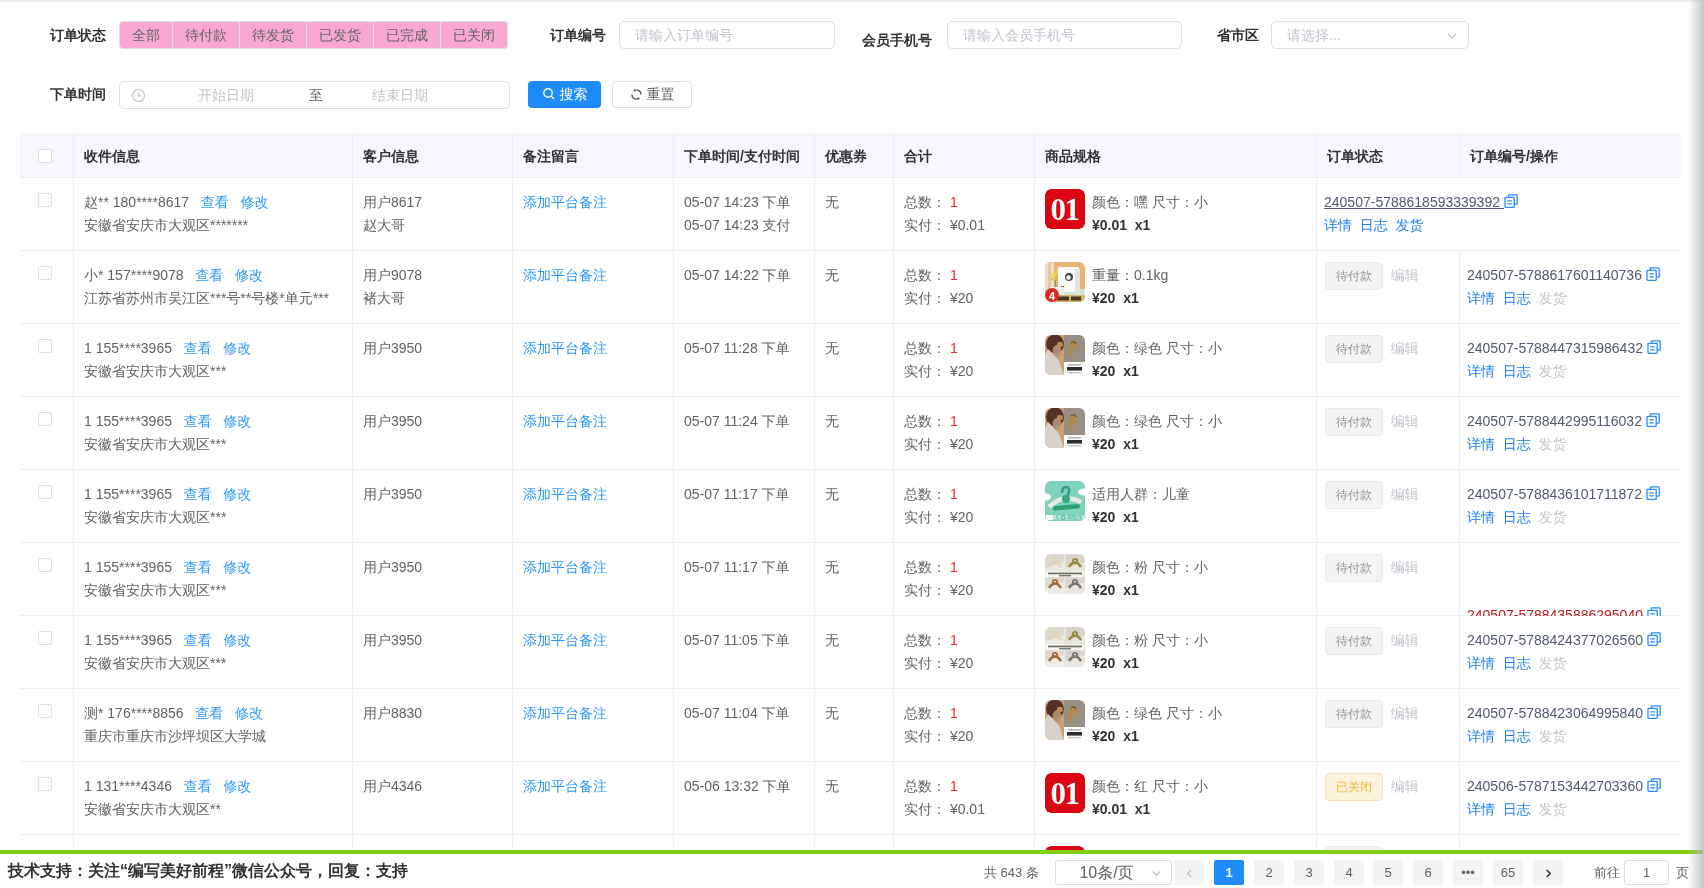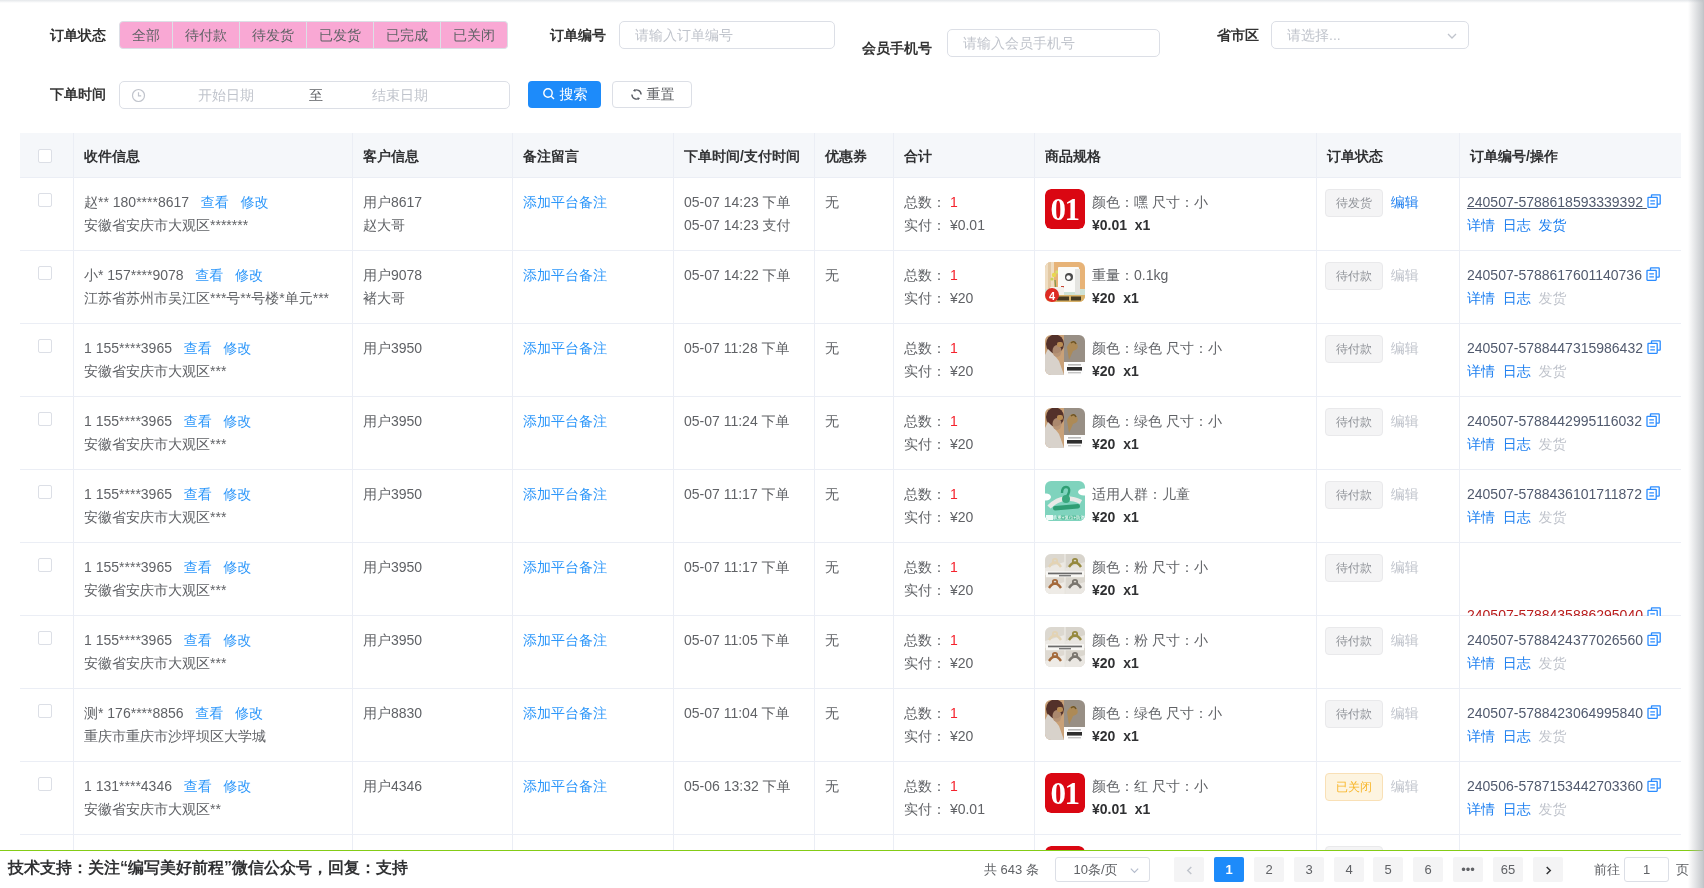--- a/index.html
+++ b/index.html
@@ -42,21 +42,21 @@
 .red { color:#f5222d; }
 .tag { display:inline-block; height:28px; line-height:26px; padding:0 10px; border-radius:4px;
   background:#f4f4f5; border:1px solid #e9e9eb; color:#909399; font-size:12px; vertical-align:top; margin-top:-2px; margin-left:-2px;}
 .tag.warn { background:#fdf4e0; border-color:#f9e0b6; color:#f8b62a; }
 .pimg { position:absolute; left:10px; top:11px; width:40px; height:40px; border-radius:6px; overflow:hidden; }
 .ptxt { margin-left:47px; }
 .bold { font-weight:bold; color:#303133; }
 
 
 .footer { position:absolute; left:0; top:850px; width:1704px; height:38px; background:#fff;
-  border-top:1px solid #84cc16; }
+  border-top:4px solid #84cc16; }
 .fleft { position:absolute; left:8px; top:6px; font-weight:bold; color:#303133; font-size:16px; line-height:22px; }
 .pg { position:absolute; top:6px; height:25px; min-width:30px; line-height:25px; text-align:center;
   background:#f4f4f5; color:#606266; border-radius:2px; font-size:13px; }
 .pg.on { background:#1d8bfa; color:#fff; font-weight:bold; }
 .rshadow { position:absolute; right:0; top:0; width:16px; height:888px;
   background:linear-gradient(to right, rgba(176,180,185,0), rgba(176,180,185,0.72)); border-right:1px solid #c2c5c9; }
 .tshadow { position:absolute; left:0; top:0; width:1704px; height:3px;
   background:linear-gradient(to bottom, #e4e7ea, rgba(255,255,255,0)); }
 </style>
 </head>
@@ -66,22 +66,22 @@
 <div class="btn-group">
   <div class="bt" style="width:54px;">全部</div>
   <div class="bt" style="width:67px;">待付款</div>
   <div class="bt" style="width:67px;">待发货</div>
   <div class="bt" style="width:67px;">已发货</div>
   <div class="bt" style="width:67px;">已完成</div>
   <div class="bt" style="width:67px;">已关闭</div>
 </div>
 <div class="lbl" style="left:550px; top:21px;">订单编号</div>
 <div class="inp" style="left:619px; top:21px; width:216px;">请输入订单编号</div>
-<div class="lbl" style="left:862px; top:34px;">会员手机号</div>
-<div class="inp" style="left:947px; top:29px; width:213px;">请输入会员手机号</div>
+<div class="lbl" style="left:862px; top:26px;">会员手机号</div>
+<div class="inp" style="left:947px; top:21px; width:235px;">请输入会员手机号</div>
 <div class="lbl" style="left:1217px; top:21px;">省市区</div>
 <div class="inp" style="left:1271px; top:21px; width:198px;">请选择...
   <svg style="position:absolute;right:10px;top:8px;" width="12" height="12" viewBox="0 0 12 12">
       <path d="M2 4 L6 8 L10 4" stroke="#c0c4cc" stroke-width="1.3" fill="none"></path>
     </svg>
 </div>
 <div class="lbl" style="left:50px; top:80px;">下单时间</div>
 <div class="date-inp">
   <svg style="position:absolute;left:11px;top:6px;" width="15" height="15" viewBox="0 0 15 15">
       <circle cx="7.5" cy="7.5" r="6" stroke="#c0c4cc" stroke-width="1.2" fill="none"></circle>
@@ -144,21 +144,20 @@
 <div class="td c7">
         <div class="pimg"><svg width="40" height="40" viewBox="0 0 40 40">
             <rect width="40" height="40" rx="6" fill="#da0712"></rect>
             <text x="19.5" y="31" font-family="Liberation Serif" font-size="31" font-weight="bold" fill="#fff" text-anchor="middle" letter-spacing="-1.5">01</text>
           </svg></div>
         <div class="ptxt">
           <div>颜色：嘿 尺寸：小</div>
           <div class="bold">¥0.01&nbsp;&nbsp;x1</div>
         </div>
       </div>
-<div class="td c8"><span class="tag">待发货</span>&nbsp;&nbsp;<span class="lk">编辑</span></div>
 <div class="td c9">
         <div style="color:#515a6e;text-decoration:underline;">240507-5788618593339392 <svg width="14" height="14" viewBox="0 0 14 14" style="vertical-align:-1px;">
             <rect x="4.5" y="0.8" width="8.7" height="9.4" rx="0.5" fill="#fff" stroke="#2b8cff" stroke-width="1.3"></rect>
             <rect x="1" y="3.3" width="9.2" height="10" rx="0.5" fill="#fff" stroke="#2b8cff" stroke-width="1.3"></rect>
             <path d="M3.3 6.8 h4.6 M3.3 9.8 h4.6" stroke="#2b8cff" stroke-width="1.3"></path>
           </svg></div>
         <div><span class="lk">详情</span>&nbsp;&nbsp;<span class="lk">日志</span>&nbsp;&nbsp;<span class="lk">发货</span></div>
       </div>
 </div>
 <div class="tr">
@@ -615,21 +614,21 @@
             <path d="M3.3 6.8 h4.6 M3.3 9.8 h4.6" stroke="#2b8cff" stroke-width="1.3"></path>
           </svg></div>
         <div><span class="lk">详情</span>&nbsp;&nbsp;<span class="lk">日志</span>&nbsp;&nbsp;<span class="lk-dis">发货</span></div>
       </div>
 </div>
 </div>
 
 <div class="footer">
   <div class="fleft">技术支持：关注“编写美好前程”微信公众号，回复：支持</div>
   <div style="position:absolute;left:984px;top:6px;line-height:25px;font-size:13px;color:#606266;">共 643 条</div>
-  <div style="position:absolute;left:1055px;top:6px;width:95px;height:25px;border:1px solid #dcdfe6;border-radius:3px;font-size:13px;line-height:23px;color:#606266;text-align:center;padding-right:14px;">10条/页
+  <div style="position:absolute;left:1055px;top:6px;width:117px;height:25px;border:1px solid #dcdfe6;border-radius:3px;font-size:16px;line-height:23px;color:#606266;text-align:center;padding-right:14px;">10条/页
     <svg style="position:absolute;right:9px;top:7px;" width="11" height="11" viewBox="0 0 12 12">
         <path d="M2 4 L6 8 L10 4" stroke="#b4bccc" stroke-width="1.3" fill="none"></path>
       </svg>
   </div>
   <div class="pg" style="left:1174px;width:28px;"><svg width="9" height="9" viewBox="0 0 10 10" style="vertical-align:-0.5px;">
         <path d="M7 1 L3 5 L7 9" stroke="#c0c4cc" stroke-width="1.6" fill="none"></path>
       </svg></div>
   <div class="pg on" style="left:1214px;">1</div>
   <div class="pg" style="left:1254px;">2</div>
   <div class="pg" style="left:1294px;">3</div>

